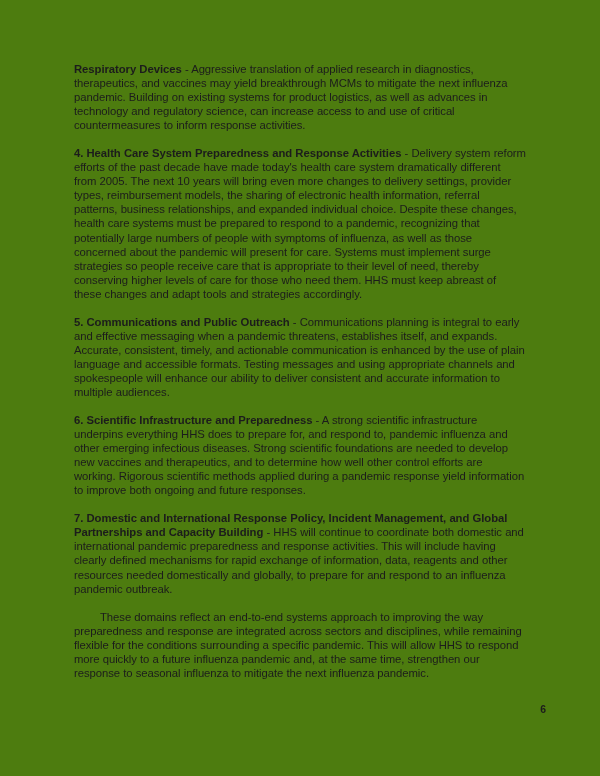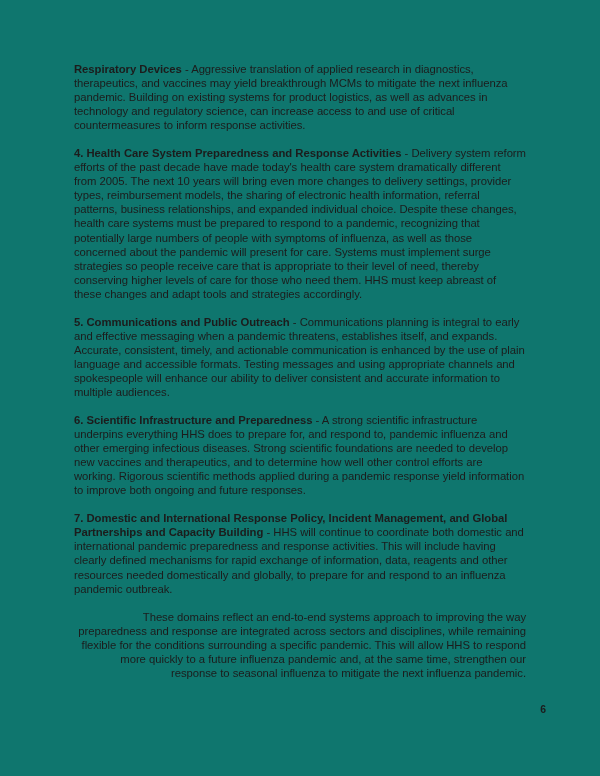--- a/index.html
+++ b/index.html
@@ -12,21 +12,21 @@
     background: #ffffff;
     font-family: "Liberation Sans", sans-serif;
     color: #1a1a1a;
     overflow: hidden;
   }
 
   .page {
     position: relative;
     width: 600px;
     height: 776px;
-    background: #0f766e;
+    background: #4d7c0f;
     box-sizing: border-box;
   }
 
   .content {
     position: absolute;
     left: 74px;
     top: 62px;
     width: 452px;
   }
 
@@ -39,21 +39,20 @@
     word-spacing: 0.01em;
     color: #1c1c1c;
   }
 
   .para:last-of-type {
     margin-bottom: 0;
   }
 
   .para.indented {
     text-indent: 26px;
-    text-align: right;
   }
 
   .lead {
     font-weight: bold;
   }
 
   .page-number {
     position: absolute;
     left: 0;
     top: 704px;

